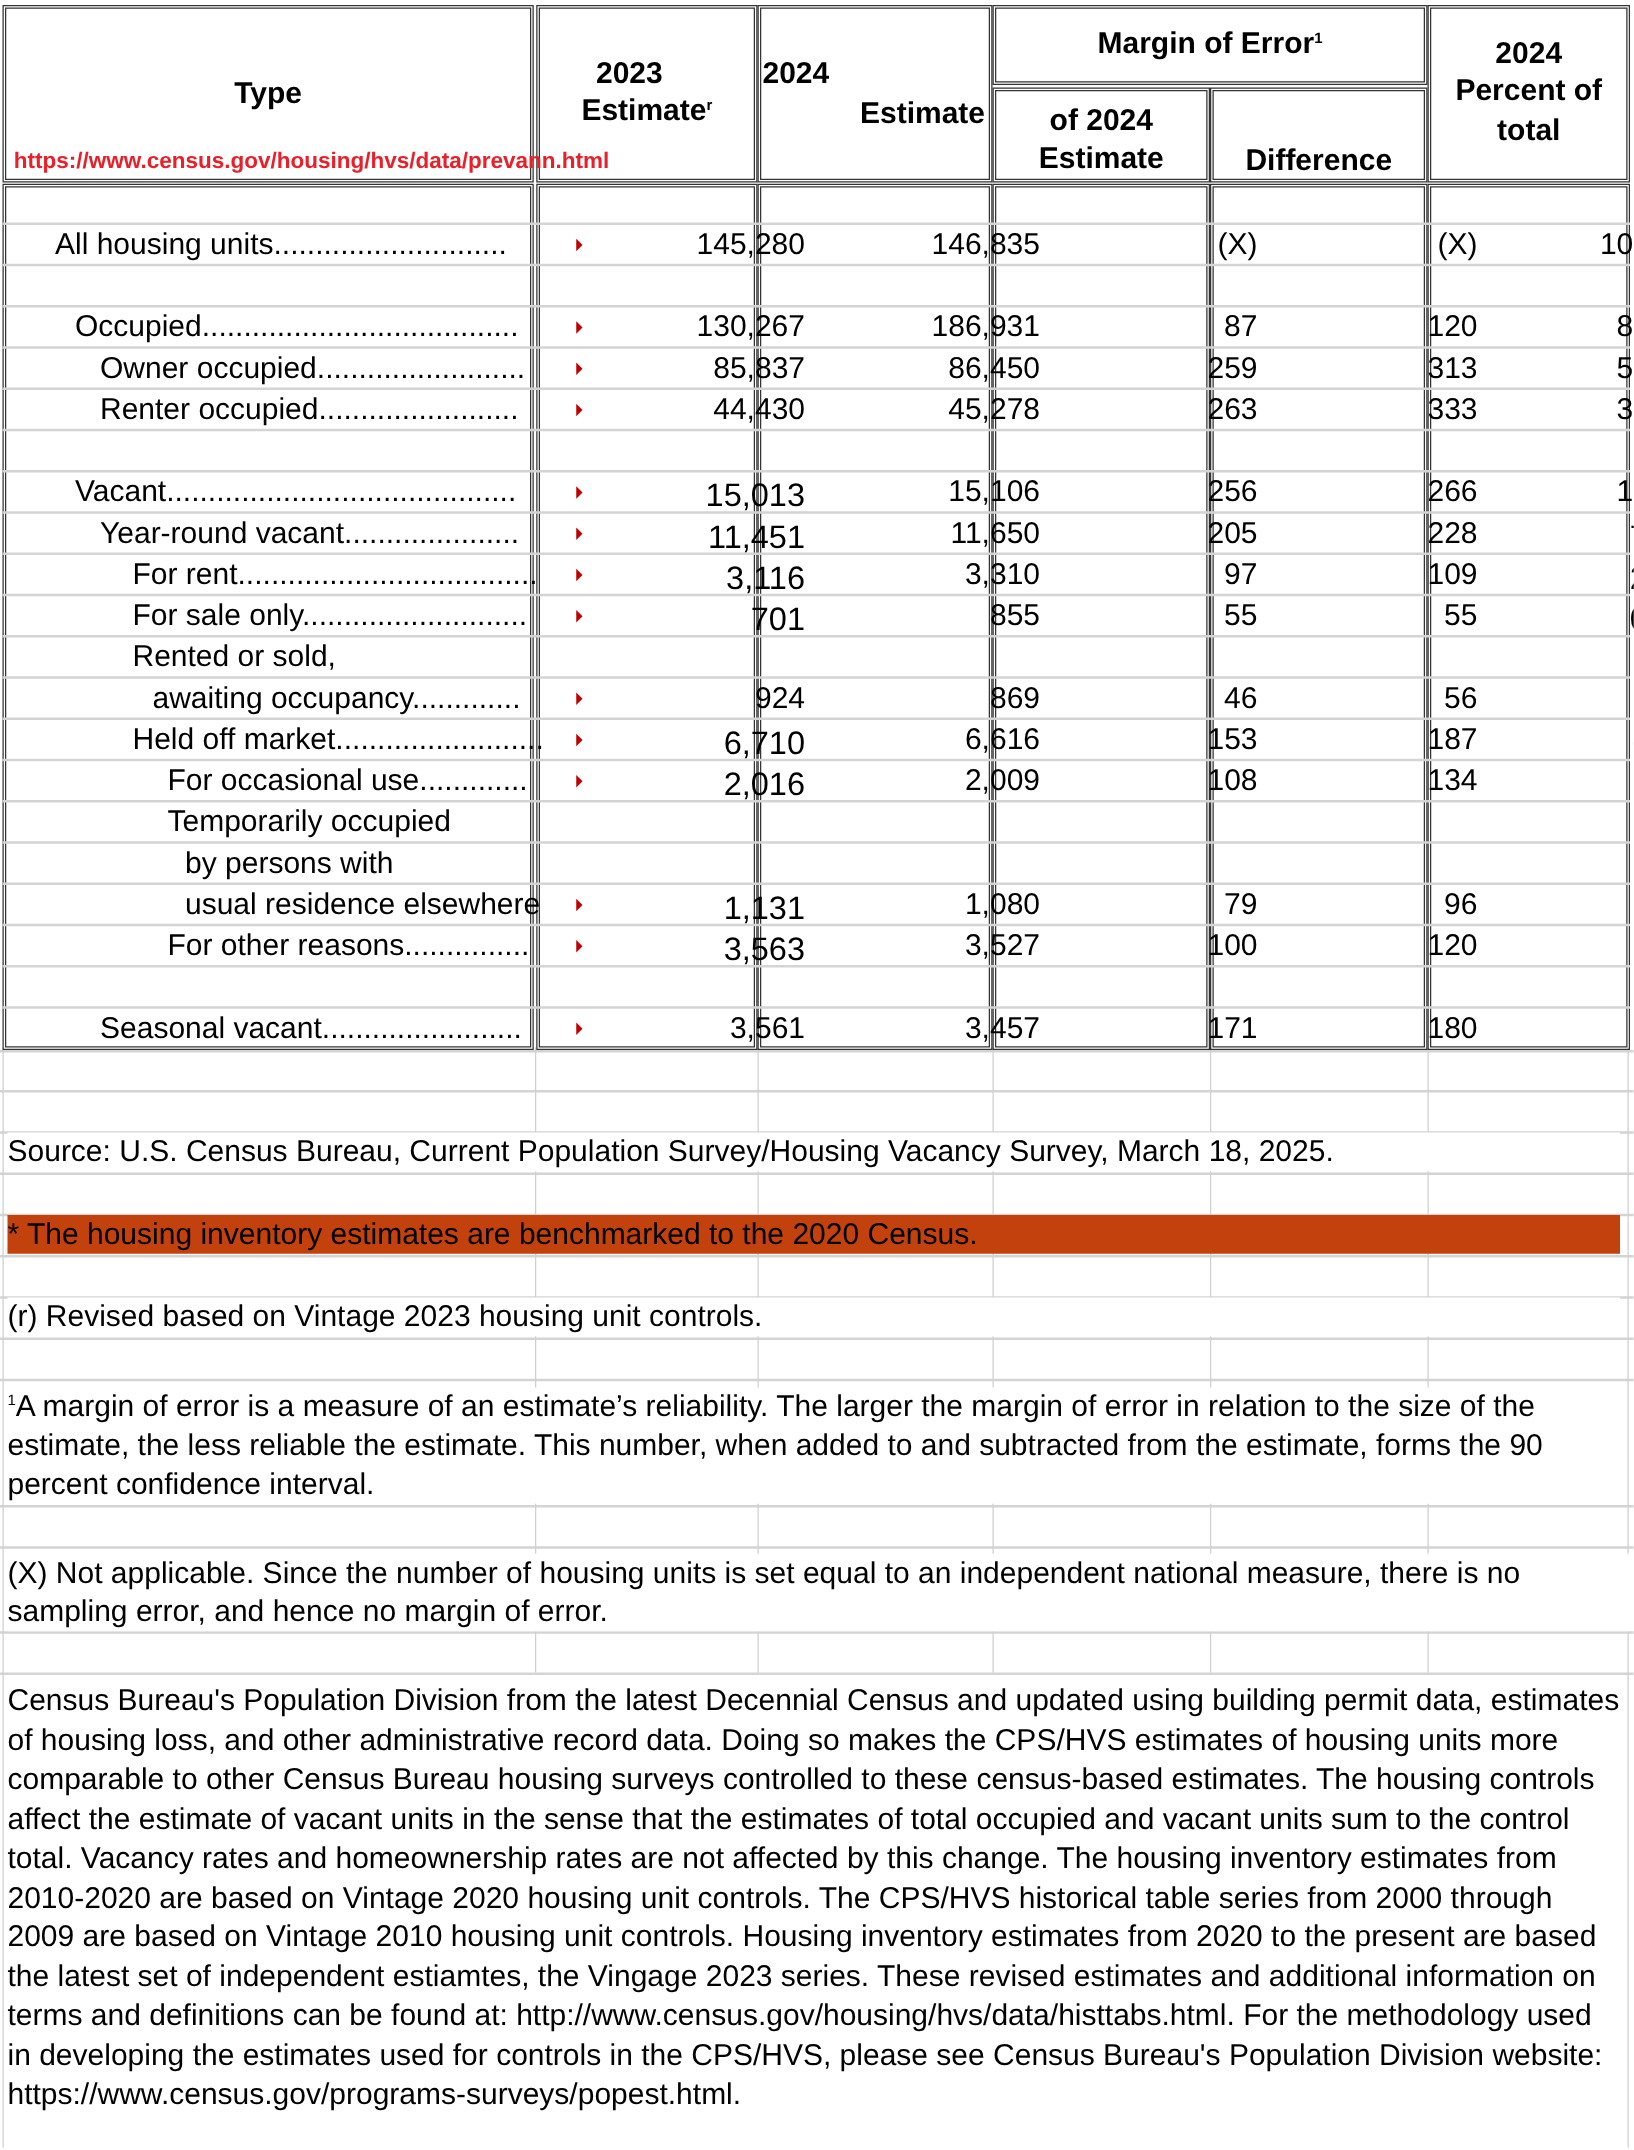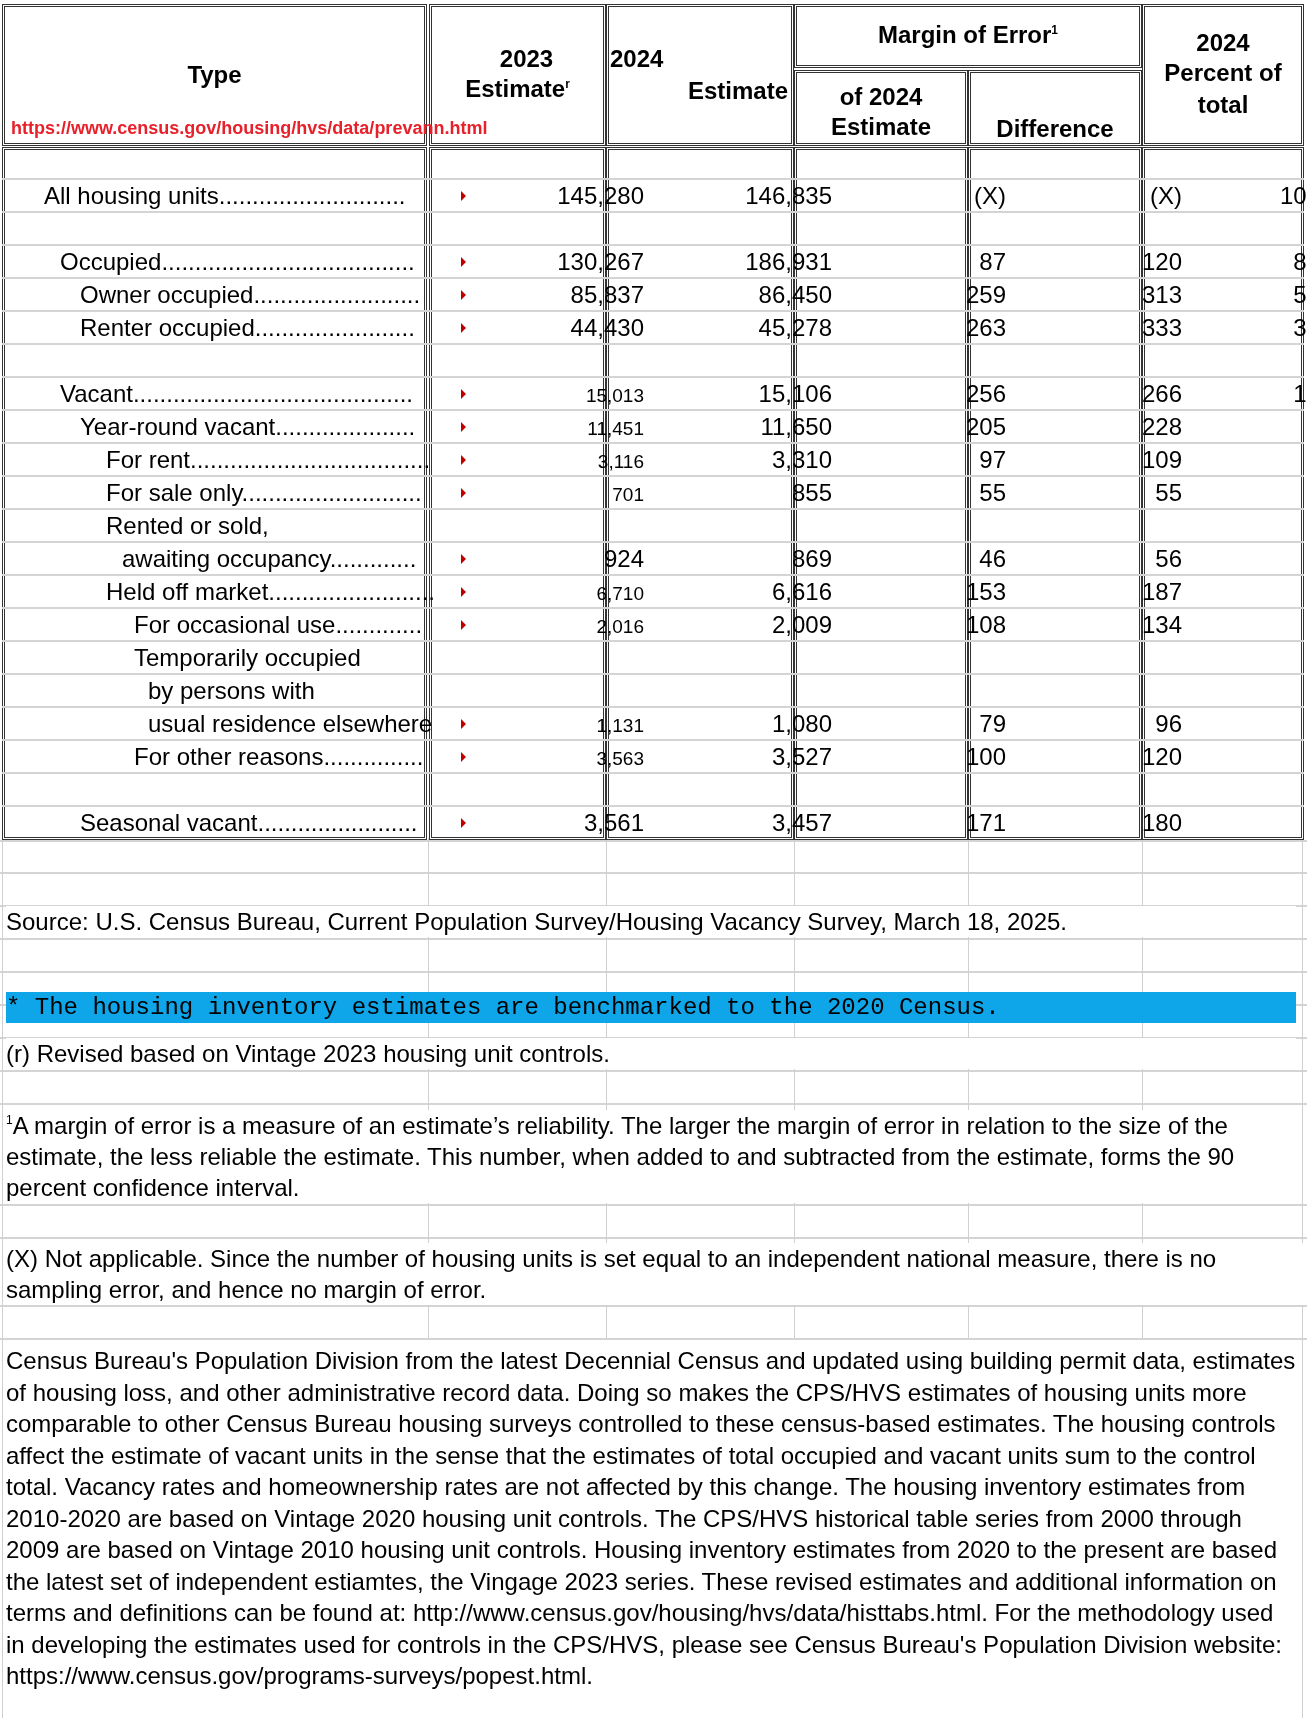--- a/index.html
+++ b/index.html
@@ -13,21 +13,21 @@
   .tbl { position:absolute; left:2px; top:2px; width:1302px; height:838px; }
   .box { position:absolute; border:3px double #333; box-sizing:border-box; background:transparent; }
   .hdr { position:absolute; font-weight:bold; font-size:24px; text-align:center; line-height:30px; }
   .url { position:absolute; left:9px; top:116px; color:#e8202a; font-weight:bold; font-size:18px; }
   .row { position:absolute; left:0; height:44px; width:1302px;margin-left:40px; }
   .lbl { position:absolute; top:0; height:33px; line-height:33px; font-size:24px; white-space:nowrap; overflow:hidden; width:425px; }
   .lbl .dots { letter-spacing:0px; }
   .marker { position:absolute; left:419px; top:12px; width:0; height:0;
             border-top:5px solid transparent; border-bottom:5px solid transparent; border-left:5px solid #c00000; }
   .num { position:absolute; top:0; height:33px; line-height:33px; font-size:24px; text-align:right; }
-  .num.sm { font-size:19px; line-height:38px; }
+  .num.sm { font-size:26px; line-height:38px; }
   .c1 { left:428px; width:174px; }
   .c2 { left:608px; width:182px; }
   .c3 { left:796px; width:168px; }
   .c4 { left:970px; width:170px; }
   .c5 { left:1146px; width:152px; }
   
   .note { position:absolute; left:6px; font-size:24px; line-height:31px; width:1290px; }
   sup { font-size:12px; vertical-align:top; line-height:12px; position:relative; top:4px; }
 </style>
 </head>
@@ -62,21 +62,21 @@
   <div class="box" style="left:427px;top:2px;width:177px;height:142px;"></div>
   <div class="box" style="left:604px;top:2px;width:188px;height:142px;"></div>
   <div class="box" style="left:792px;top:2px;width:348px;height:64px;"></div>
   <div class="box" style="left:792px;top:68px;width:174px;height:76px;"></div>
   <div class="box" style="left:966px;top:68px;width:174px;height:76px;"></div>
   <div class="box" style="left:1140px;top:2px;width:162px;height:142px;"></div>
 
   <div class="hdr" style="left:0;top:58px;width:425px;">Type</div>
   <a class="url">https://www.census.gov/housing/hvs/data/prevann.html</a>
 
-  <div class="hdr" style="left:430px;top:42px;width:189px;">2023</div>
+  <div class="hdr" style="left:407px;top:42px;width:189px;">2023</div>
   <div class="hdr" style="left:427px;top:72px;width:177px;"><span>Estimate</span><sup>r</sup></div>
 
   <div class="hdr" style="left:608px;top:42px;text-align:left;">2024</div>
   <div class="hdr" style="left:604px;top:74px;width:182px;text-align:right;">Estimate</div>
 
   <div class="hdr" style="left:792px;top:18px;width:348px;"><span>Margin of Error</span><sup>1</sup></div>
   <div class="hdr" style="left:792px;top:80px;width:174px;">of 2024</div>
   <div class="hdr" style="left:792px;top:110px;width:174px;">Estimate</div>
   <div class="hdr" style="left:966px;top:112px;width:174px;">Difference</div>
 
@@ -259,17 +259,17 @@
     <div class="marker"></div>
     <div class="num c1">3,561</div>
     <div class="num c2">3,457</div>
     <div class="num c3">171</div>
     <div class="num c4">180</div>
     <div class="num c5">2.4</div>
   </div>
 </div>
 
 <div class="note" style="top:906px;background:#fff;">Source: U.S. Census Bureau, Current Population Survey/Housing Vacancy Survey, March 18, 2025.</div>
-<div class="note" style="top:992px;background:#0ea5e9;font-family:Liberation Mono, monospace;">* The housing inventory estimates are benchmarked to the 2020 Census.</div>
+<div class="note" style="top:972px;background:#c2410c;">* The housing inventory estimates are benchmarked to the 2020 Census.</div>
 <div class="note" style="top:1038px;background:#fff;">(r) Revised based on Vintage 2023 housing unit controls.</div>
 <div class="note" style="top:1110px;background:#fff;width:1270px;"><sup>1</sup><span>A margin of error is a measure of an estimate’s reliability. The larger the margin of error in relation to the size of the estimate, the less reliable the estimate. This number, when added to and subtracted from the estimate, forms the 90 percent confidence interval.</span></div>
 <div class="note" style="top:1243px;background:#fff;width:1298px;">(X) Not applicable. Since the number of housing units is set equal to an independent national measure, there is no sampling error, and hence no margin of error.</div>
 <div class="note" style="top:1345px;background:#fff;width:1290px;line-height:31.5px;">Census Bureau's Population Division from the latest Decennial Census and updated using building permit data, estimates of housing loss, and other administrative record data. Doing so makes the CPS/HVS estimates of housing units more comparable to other Census Bureau housing surveys controlled to these census-based estimates. The housing controls affect the estimate of vacant units in the sense that the estimates of total occupied and vacant units sum to the control total. Vacancy rates and homeownership rates are not affected by this change. The housing inventory estimates from 2010-2020 are based on Vintage 2020 housing unit controls. The CPS/HVS historical table series from 2000 through 2009 are based on Vintage 2010 housing unit controls. Housing inventory estimates from 2020 to the present are based the latest set of independent estiamtes, the Vingage 2023 series.  These revised estimates and additional information on terms and definitions can be found at: http://www.census.gov/housing/hvs/data/histtabs.html. For the methodology used in developing the estimates used for controls in the CPS/HVS, please see Census Bureau's Population Division website: https://www.census.gov/programs-surveys/popest.html.</div>
 
 </body></html>

